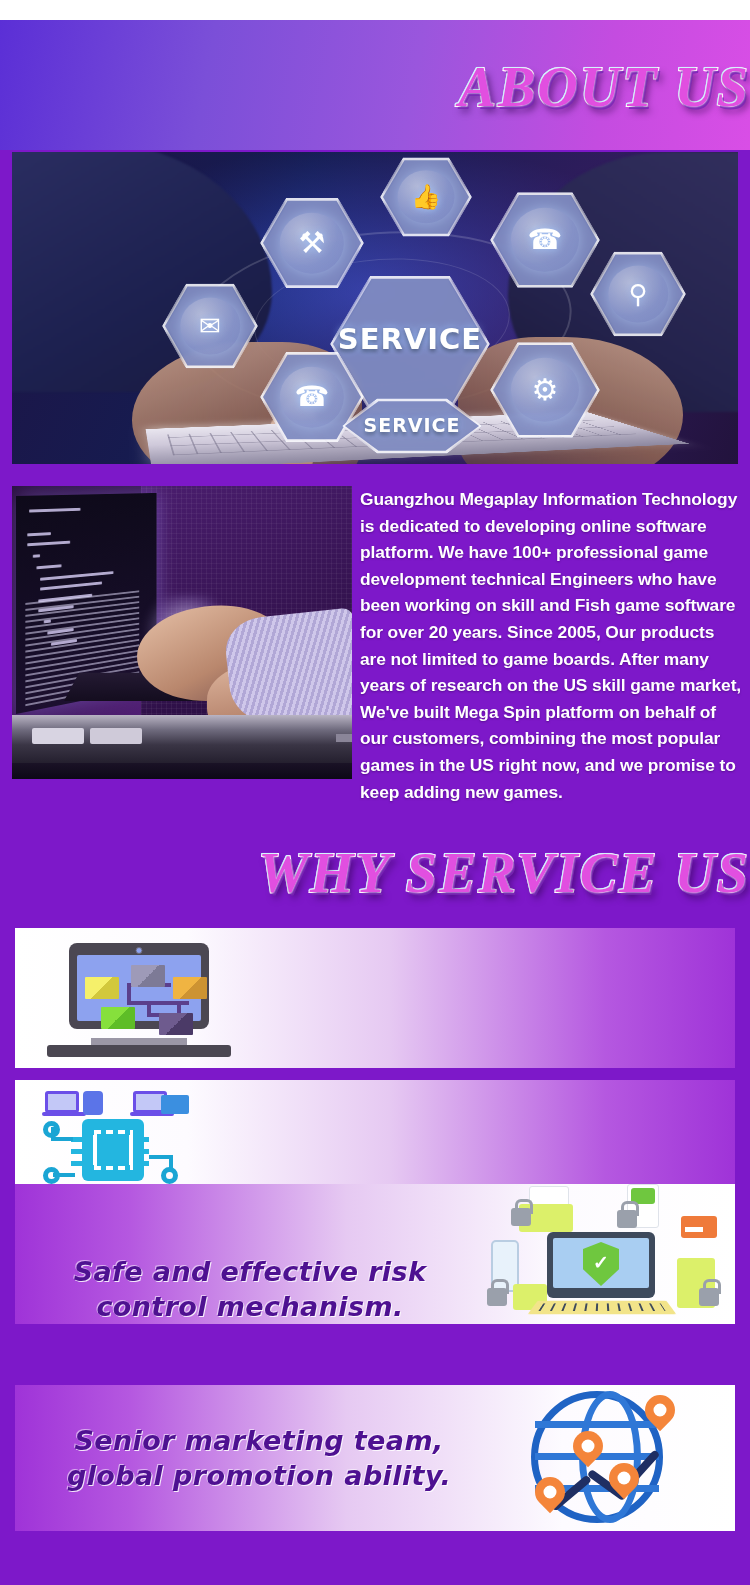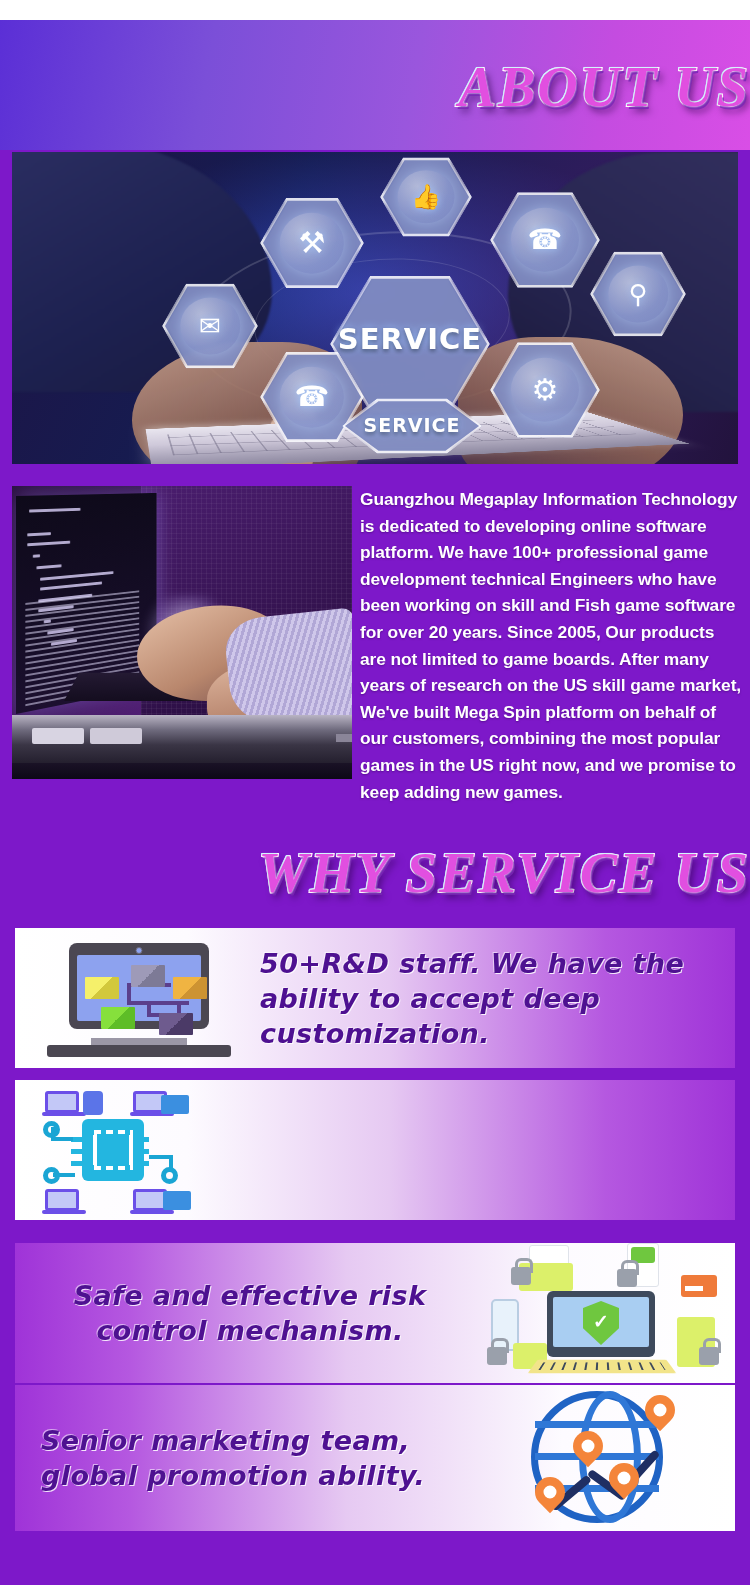--- a/index.html
+++ b/index.html
@@ -233,22 +233,22 @@
   
   .card{
     position:absolute; left:15px; width:720px; height:140px;
     overflow:hidden;
     display:flex; align-items:center;
   }
   .card.ltr{ background:linear-gradient(90deg,#ffffff 0%,#fdfbff 24%,#e6c9f2 52%,#b558e0 82%,#9f33d8 100%); }
   .card.rtl{ background:linear-gradient(90deg,#9f33d8 0%,#b558e0 16%,#e6c9f2 46%,#fdfbff 76%,#ffffff 100%); }
   #card-1{ top:928px; }
   #card-2{ top:1080px; }
-  #card-3{ top:1243px; }
-  #card-4{ top:1385px; height:146px; }
+  #card-3{ top:1184px;align-items:flex-end; }
+  #card-4{ top:1385px; height:146px;text-align:center; }
 
   .card-text{
     font-family:"DejaVu Sans", sans-serif;
     font-style:italic;
     font-weight:bold;
     font-size:27px;
     line-height:35px;
     color:#4e1191;
     text-shadow:1px 1px 0 rgba(255,255,255,.85), -1px -1px 0 rgba(255,255,255,.55);
     letter-spacing:.4px;
@@ -516,21 +516,20 @@
         <span class="ln" style="left:70px; top:58px; width:34px; height:4px;"></span>
         <span class="ln" style="left:100px; top:46px; width:4px; height:18px;"></span>
         <span class="nd" style="left:8px;  top:22px; width:34px; height:22px; background:linear-gradient(135deg,#f5f06a 50%,#d2c83c 50%);"></span>
         <span class="nd" style="left:54px; top:10px; width:34px; height:22px; background:linear-gradient(135deg,#9e9ab8 50%,#7d7a96 50%);"></span>
         <span class="nd" style="left:96px; top:22px; width:34px; height:22px; background:linear-gradient(135deg,#f0b442 50%,#cd9332 50%);"></span>
         <span class="nd" style="left:24px; top:52px; width:34px; height:22px; background:linear-gradient(135deg,#86e03c 50%,#5ebd27 50%);"></span>
         <span class="nd" style="left:82px; top:58px; width:34px; height:22px; background:linear-gradient(135deg,#6e5b8e 50%,#4b3a67 50%);"></span>
       </div>
     </div>
   </div>
-  <div class="card-text">50+R&amp;D staff. We have the ability to accept deep customization.</div>
 </div>
 
 <div class="card ltr" id="card-2">
   <div class="card-icon ic-cpu">
     <div class="chip"></div>
     <span class="pin" style="left:62px; top:38px; width:5px; height:12px;"></span>
     <span class="pin" style="left:74px; top:38px; width:5px; height:12px;"></span>
     <span class="pin" style="left:86px; top:38px; width:5px; height:12px;"></span>
     <span class="pin" style="left:98px; top:38px; width:5px; height:12px;"></span>
     <span class="pin" style="left:62px; top:80px; width:5px; height:12px;"></span>

